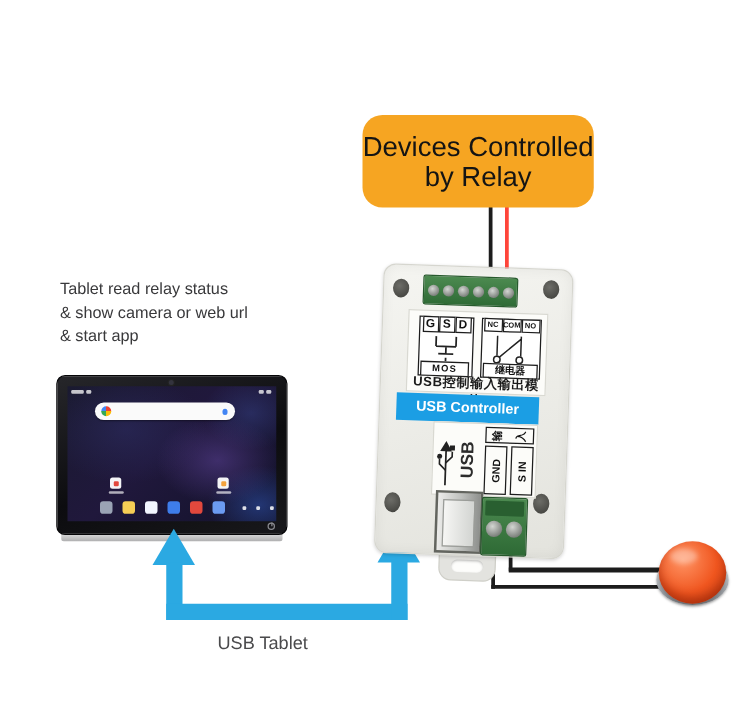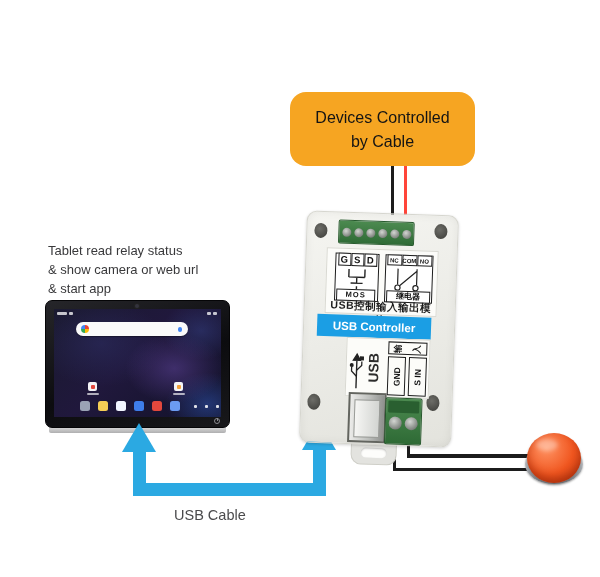--- a/index.html
+++ b/index.html
@@ -3,34 +3,34 @@
 <meta charset="utf-8">
 <style>
   html,body{margin:0;padding:0;background:#fff;}
   .stage{position:relative;width:600px;height:577px;background:#ffffff;overflow:hidden;
          font-family:"Liberation Sans",sans-serif;}
   .abs{position:absolute;}
 
   
   .title-box{left:290px;top:92px;width:185px;height:74px;border-radius:16px;
     background:var(--title-box-bg,#F6A522);color:#141414;text-align:center;
-    font-size:16px;line-height:24px;padding-top:14px;box-sizing:border-box;}
+    font-size:22px;line-height:24px;padding-top:14px;box-sizing:border-box;}
 
   
   .wire{background:var(--wire-black,#1C1C1C);}
   .wire.red{background:var(--wire-red,#FF453A);}
   .w-top-black{left:391px;top:163px;width:3px;height:70px;}
   .w-top-red{left:404px;top:163px;width:3px;height:72px;}
   .w-bot-v1{left:392.5px;top:438px;width:3.5px;height:33px;}
   .w-bot-h1{left:392.5px;top:467.5px;width:156px;height:3.5px;}
   .w-bot-v2{left:406.5px;top:438px;width:3.5px;height:19px;}
   .w-bot-h2{left:406.5px;top:454px;width:146px;height:3.5px;}
 
   
-  .left-note{left:48px;top:221px;width:210px;font-size:13px;line-height:19px;color:#39393B;margin-top:20px;}
+  .left-note{left:48px;top:221px;width:210px;font-size:13px;line-height:19px;color:#39393B;}
 
   
   .tablet{left:45px;top:300px;width:185px;height:138px;}
   .tablet-edge{left:4px;top:126px;width:177px;height:7px;border-radius:2px;
     background:linear-gradient(#E2E2E2,#AFAFB0);}
   .tablet-body{left:0;top:0;width:185px;height:128px;border-radius:7px;
     background:linear-gradient(160deg,#26262a,#0c0c0f 55%,#18181b);
     border:1px solid #050507;box-sizing:border-box;}
   .tablet-cam{left:89px;top:3px;width:4px;height:4px;border-radius:50%;
     background:#33333d;box-shadow:0 0 0 1px #222;}
@@ -136,21 +136,21 @@
 </head>
 <body>
 
 <div class="stage">
 
   <div class="abs wire w-top-black"></div>
   <div class="abs wire red w-top-red"></div>
 
   <div class="abs title-box">
     <div>Devices Controlled</div>
-    <div>by Cable</div>
+    <div>by Relay</div>
   </div>
 
   <div class="abs left-note">
     <div>Tablet read relay status</div>
     <div>&amp; show camera or web url</div>
     <div>&amp; start app</div>
   </div>
 
   <div class="abs tablet">
     <div class="abs tablet-edge"></div>
@@ -191,21 +191,21 @@
           <i></i>
         </div>
     </div>
   </div>
 
   <div class="abs arrow-head head-left"></div>
   <div class="abs blue shaft-left"></div>
   <div class="abs blue arrow-bar"></div>
   <div class="abs arrow-head head-right"></div>
   <div class="abs blue shaft-right"></div>
-  <div class="abs usb-cable-label">USB Cable</div>
+  <div class="abs usb-cable-label">USB Tablet</div>
 
   <div class="abs wire w-bot-v1"></div>
   <div class="abs wire w-bot-h1"></div>
   <div class="abs wire w-bot-v2"></div>
   <div class="abs wire w-bot-h2"></div>
 
   <div class="abs relay">
     <div class="abs bottom-tab">
         <div class="slot"></div>
       </div>

